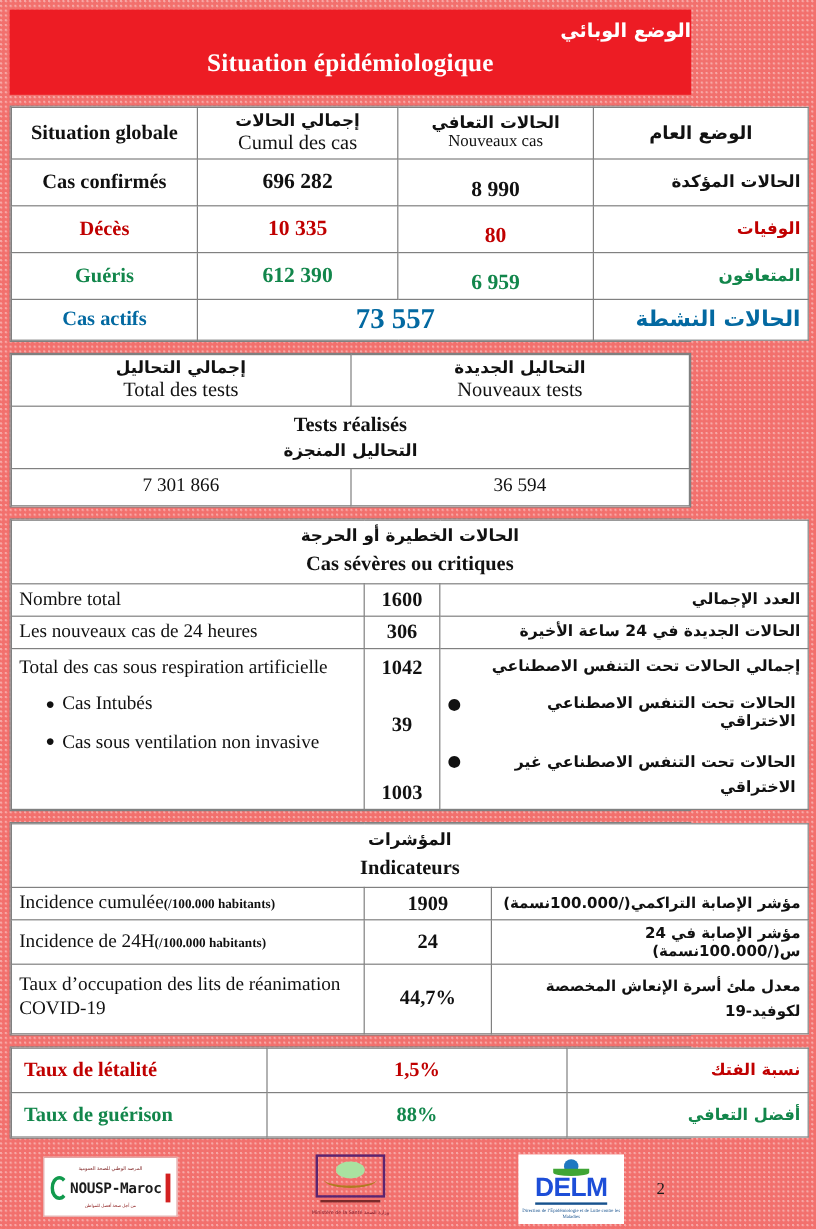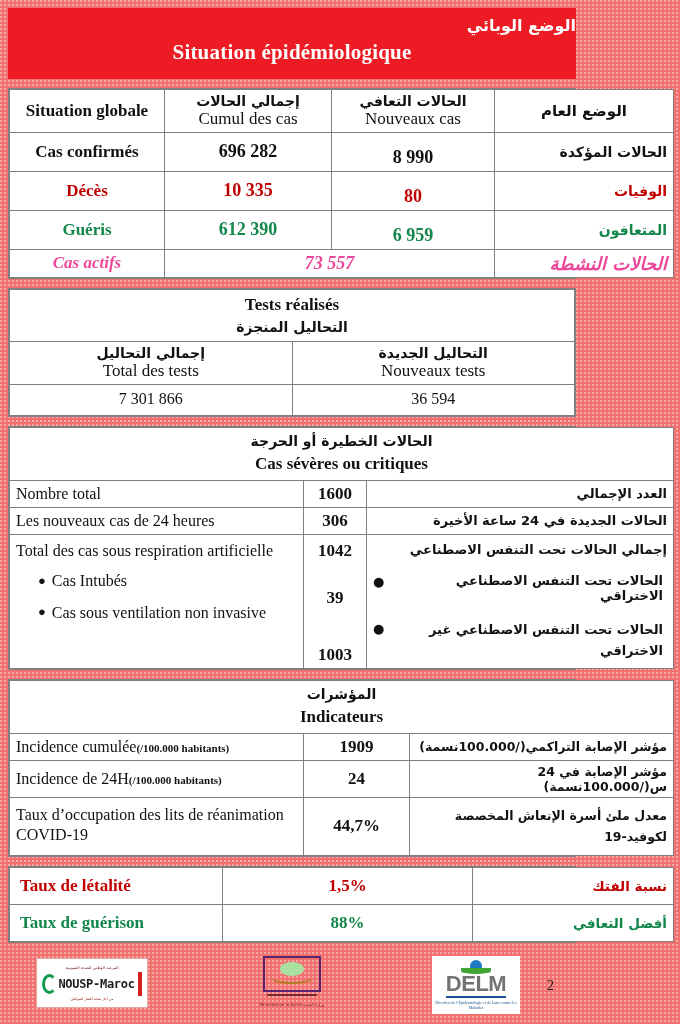--- a/index.html
+++ b/index.html
@@ -86,21 +86,21 @@
   }
   .ar-c {
     direction: rtl;
     text-align: center;
     font-family: "DejaVu Sans", "Liberation Sans", sans-serif;
     font-weight: bold;
   }
 
   .red   { color: #c00000; margin-top: 22px; }
   .green { color: #12864b; }
-  .blue  { color: #ec4899; font-style: italic; }
+  .blue  { color: #0369a1; }
 
   
   .sect-title {
     text-align: center;
     background: #f1f1f1;
     padding: 4px 0 5px 0;
   }
   .sect-title .t-ar {
     direction: rtl;
     font-family: "DejaVu Sans", "Liberation Sans", sans-serif;
@@ -295,21 +295,21 @@
     bottom: 0;
     width: 30px;
     height: 6px;
     background: #3fa535;
     border-radius: 0 0 50% 50%;
   }
   .logo-delm .d-word {
     font-family: "Liberation Sans", sans-serif;
     font-size: 22px;
     font-weight: bold;
-    color: #737373;
+    color: #1d4ed8;
     letter-spacing: -0.5px;
     line-height: 1;
     border-bottom: 2px solid #17528e;
     padding-bottom: 1px;
   }
   .logo-delm .d-sub {
     font-size: 4px;
     color: #17528e;
     text-align: center;
     line-height: 1.4;
@@ -344,21 +344,21 @@
       </colgroup>
       <tbody>
         <tr>
           <td class="shade ctr bold" style="font-size:17px">Situation globale</td>
           <td class="shade ctr">
             <div class="ar-c" style="font-size:14px">إجمالي الحالات</div>
             <div class="bold" style="font-size:17px">Cumul des cas</div>
           </td>
           <td class="shade ctr">
             <div class="ar-c" style="font-size:14px">الحالات التعافي</div>
-            <div class="bold" style="font-size:17px">Nouveaux cas</div>
+            <div class="bold" style="font-size:14px">Nouveaux cas</div>
           </td>
           <td class="shade ctr">
             <div class="ar-c" style="font-size:15px">الوضع العام</div>
           </td>
         </tr>
 
         <tr>
           <td class="shade ctr bold" style="font-size:17px">Cas confirmés</td>
           <td class="ctr bold" style="font-size:18px">696 282</td>
           <td class="ctr bold" style="font-size:18px;padding-top:14px">8 990</td>
@@ -374,48 +374,48 @@
 
         <tr>
           <td class="shade ctr bold green" style="font-size:17px">Guéris</td>
           <td class="ctr bold green" style="font-size:18px">612 390</td>
           <td class="ctr bold green" style="font-size:18px;padding-top:14px">6 959</td>
           <td class="shade ar green" style="font-size:14px">المتعافون</td>
         </tr>
 
         <tr>
           <td class="shade ctr bold blue" style="font-size:17px">Cas actifs</td>
-          <td class="ctr bold blue" colspan="2" style="font-size:18px">73 557</td>
+          <td class="ctr bold blue" colspan="2" style="font-size:24px">73 557</td>
           <td class="shade ar blue" style="font-size:18px">الحالات النشطة</td>
         </tr>
       </tbody>
     </table>
   </div>
 
   <div class="block">
     <table class="tbl">
       <colgroup>
           <col style="width:50%">
           <col style="width:50%">
         </colgroup>
       <tbody>
         <tr>
+          <td class="shade ctr">
+            <div class="ar-c" style="font-size:14px">إجمالي التحاليل</div>
+            <div class="bold" style="font-size:17px">Total des tests</div>
+          </td>
+          <td class="shade ctr">
+            <div class="ar-c" style="font-size:14px">التحاليل الجديدة</div>
+            <div class="bold" style="font-size:17px">Nouveaux tests</div>
+          </td>
+        </tr>
+        <tr>
           <td class="shade sect-title" colspan="2">
             <div class="t-fr">Tests réalisés</div>
             <div class="t-ar">التحاليل المنجزة</div>
-          </td>
-        </tr>
-        <tr>
-          <td class="shade ctr">
-            <div class="ar-c" style="font-size:14px">إجمالي التحاليل</div>
-            <div class="bold" style="font-size:17px">Total des tests</div>
-          </td>
-          <td class="shade ctr">
-            <div class="ar-c" style="font-size:14px">التحاليل الجديدة</div>
-            <div class="bold" style="font-size:17px">Nouveaux tests</div>
           </td>
         </tr>
         <tr>
           <td class="ctr" style="font-size:16px;padding:5px 0 7px">7 301 866</td>
           <td class="ctr" style="font-size:16px;padding:5px 0 7px">36 594</td>
         </tr>
       </tbody>
     </table>
   </div>
 

